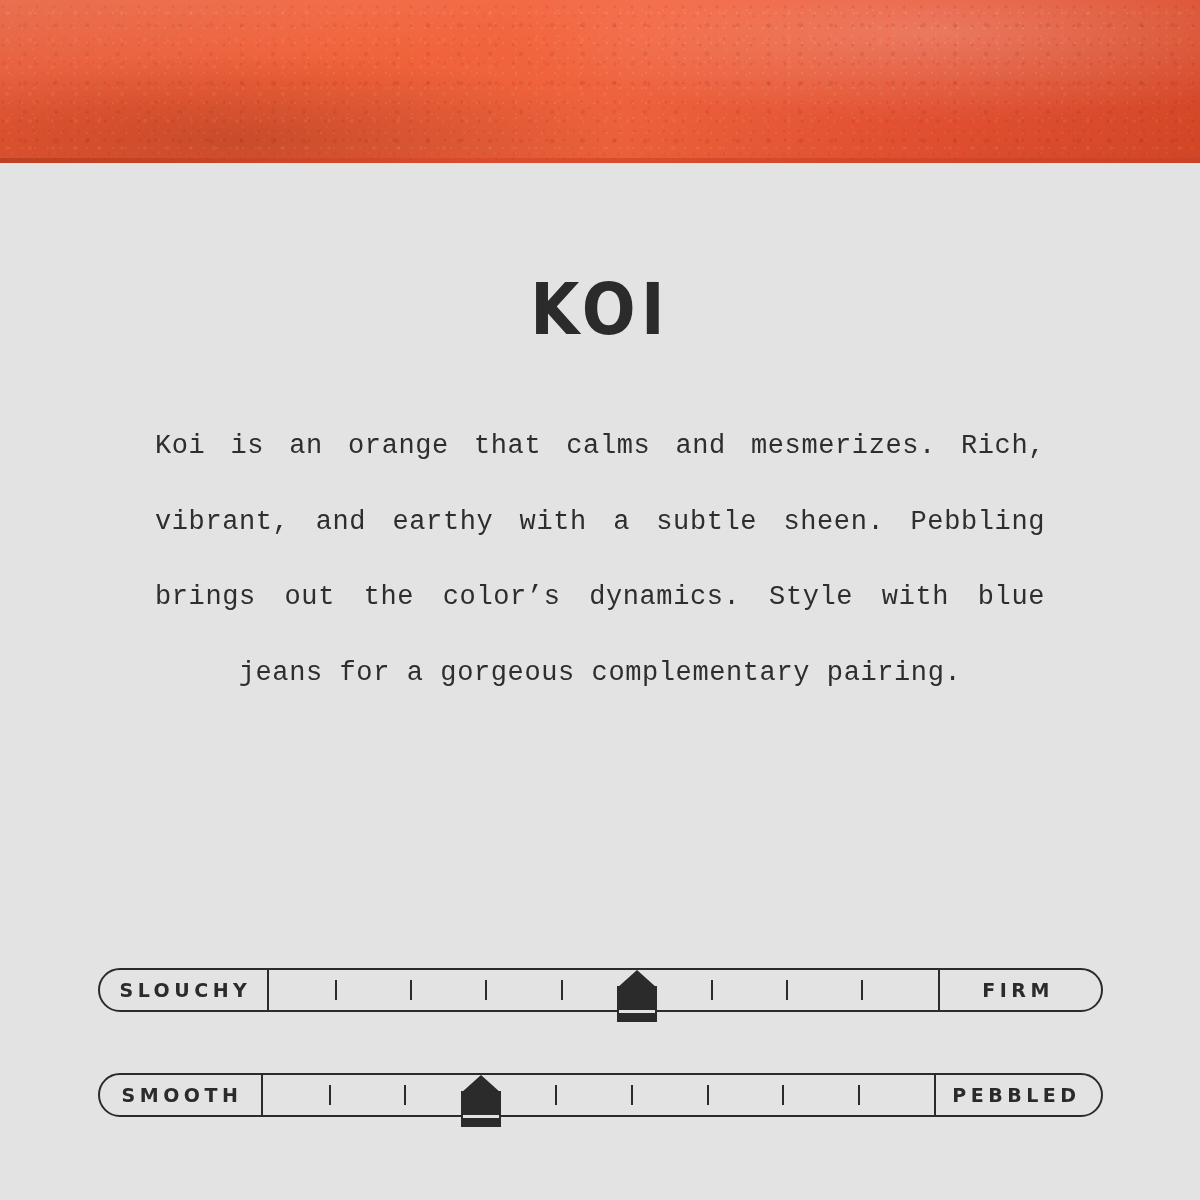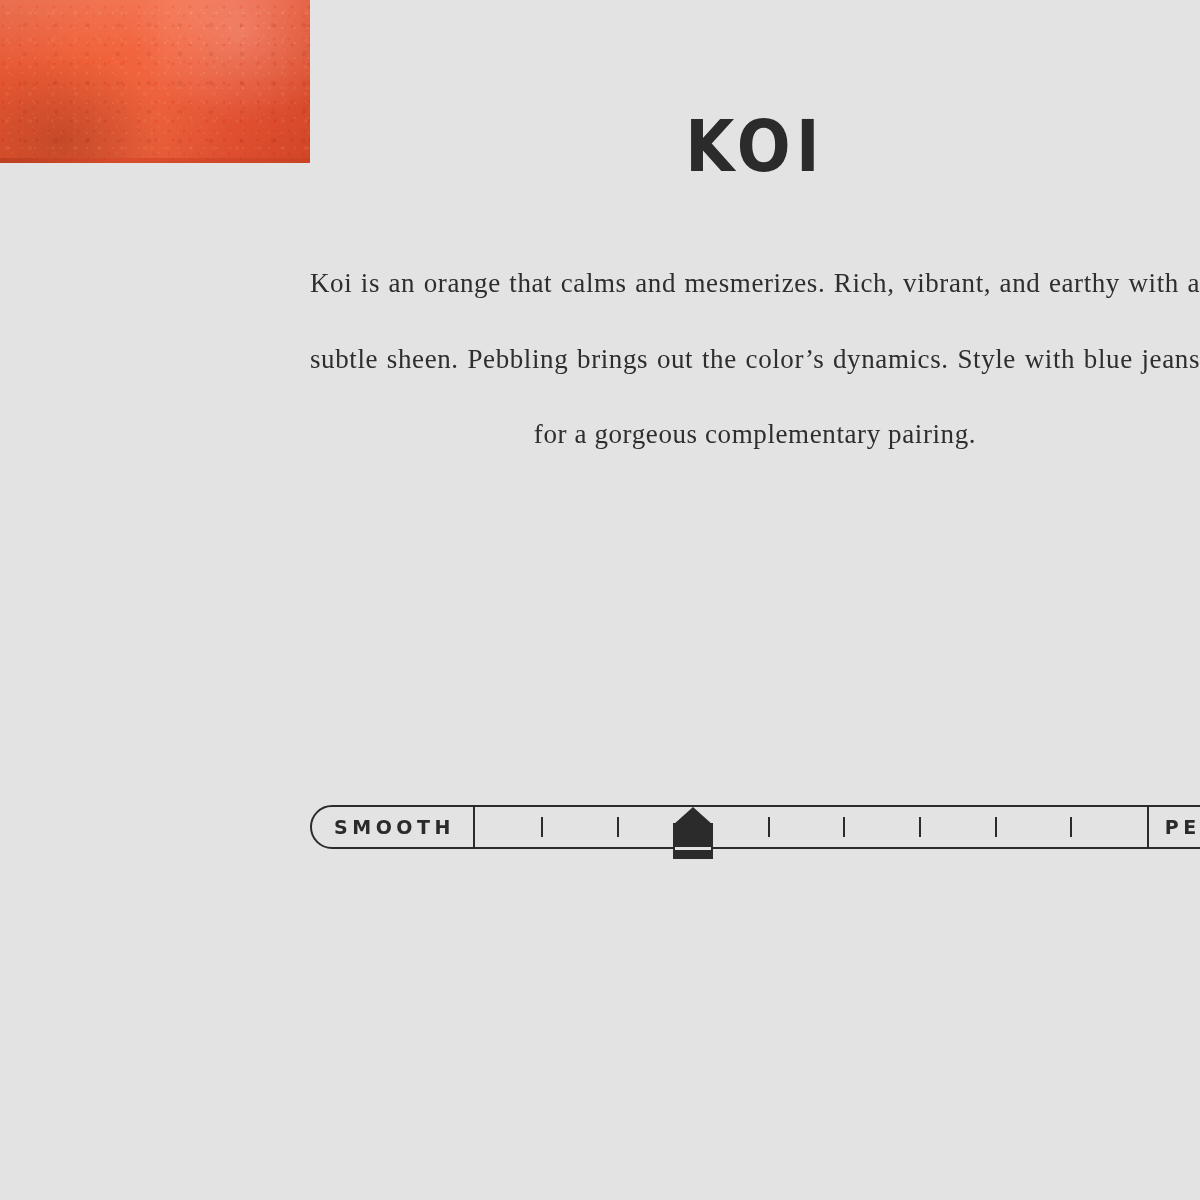--- a/index.html
+++ b/index.html
@@ -13,21 +13,21 @@
     font-family: "Liberation Sans", sans-serif;
     overflow: hidden;
   }
 
   .page {
     position: relative;
     width: 1200px;
     height: 1200px;
     background: #e3e3e3;
     display: flex;
-    flex-direction: row;
+    flex-direction: column;
   }
 
   
   .swatch {
     position: relative;
     width: 1200px;
     height: 163px;
     background:
       radial-gradient(ellipse 60% 90% at 78% 20%, rgba(255,255,255,0.22), rgba(255,255,255,0) 60%),
       radial-gradient(ellipse 50% 80% at 20% 85%, rgba(120,30,12,0.30), rgba(120,30,12,0) 65%),
@@ -86,21 +86,21 @@
     color: #2b2b2b;
     line-height: 1;
     transform: scaleX(0.88);
   }
 
   .description {
     width: 890px;
     margin: 64px auto 0 auto;
     text-align: justify;
     text-align-last: center;
-    font-family: Liberation Serif, serif;
+    font-family: Liberation Mono, monospace;
     font-size: 27px;
     line-height: 2.8;
     letter-spacing: 0.6px;
     color: #2e2e2e;
     font-weight: 400;
   }
 
   
   .sliders {
     position: absolute;
@@ -218,20 +218,42 @@
   </div>
 
   <div class="content">
 
     <h1 class="title">KOI</h1>
 
     <p class="description">Koi is an orange that calms and mesmerizes. Rich, vibrant, and earthy with a subtle sheen. Pebbling brings out the color’s dynamics. Style with blue jeans for a gorgeous complementary pairing.</p>
 
     <div class="sliders">
 
+      <div class="slider-row">
+        <div class="slider-track">
+          <div class="slider-label left">SLOUCHY</div>
+          <div class="slider-middle">
+            <span class="tick" style="left:10%"></span>
+            <span class="tick" style="left:21.25%"></span>
+            <span class="tick" style="left:32.5%"></span>
+            <span class="tick" style="left:43.75%"></span>
+            <span class="tick" style="left:55%"></span>
+            <span class="tick" style="left:66.25%"></span>
+            <span class="tick" style="left:77.5%"></span>
+            <span class="tick" style="left:88.75%"></span>
+            <span class="marker" style="left:55%">
+              <span class="point"></span>
+              <span class="body"></span>
+              <span class="notch"></span>
+              <span class="base"></span>
+            </span>
+          </div>
+          <div class="slider-label right">FIRM</div>
+        </div>
+      </div>
 
       <div class="slider-row">
         <div class="slider-track">
           <div class="slider-label left">SMOOTH</div>
           <div class="slider-middle">
             <span class="tick" style="left:10%"></span>
             <span class="tick" style="left:21.25%"></span>
             <span class="tick" style="left:32.5%"></span>
             <span class="tick" style="left:43.75%"></span>
             <span class="tick" style="left:55%"></span>

